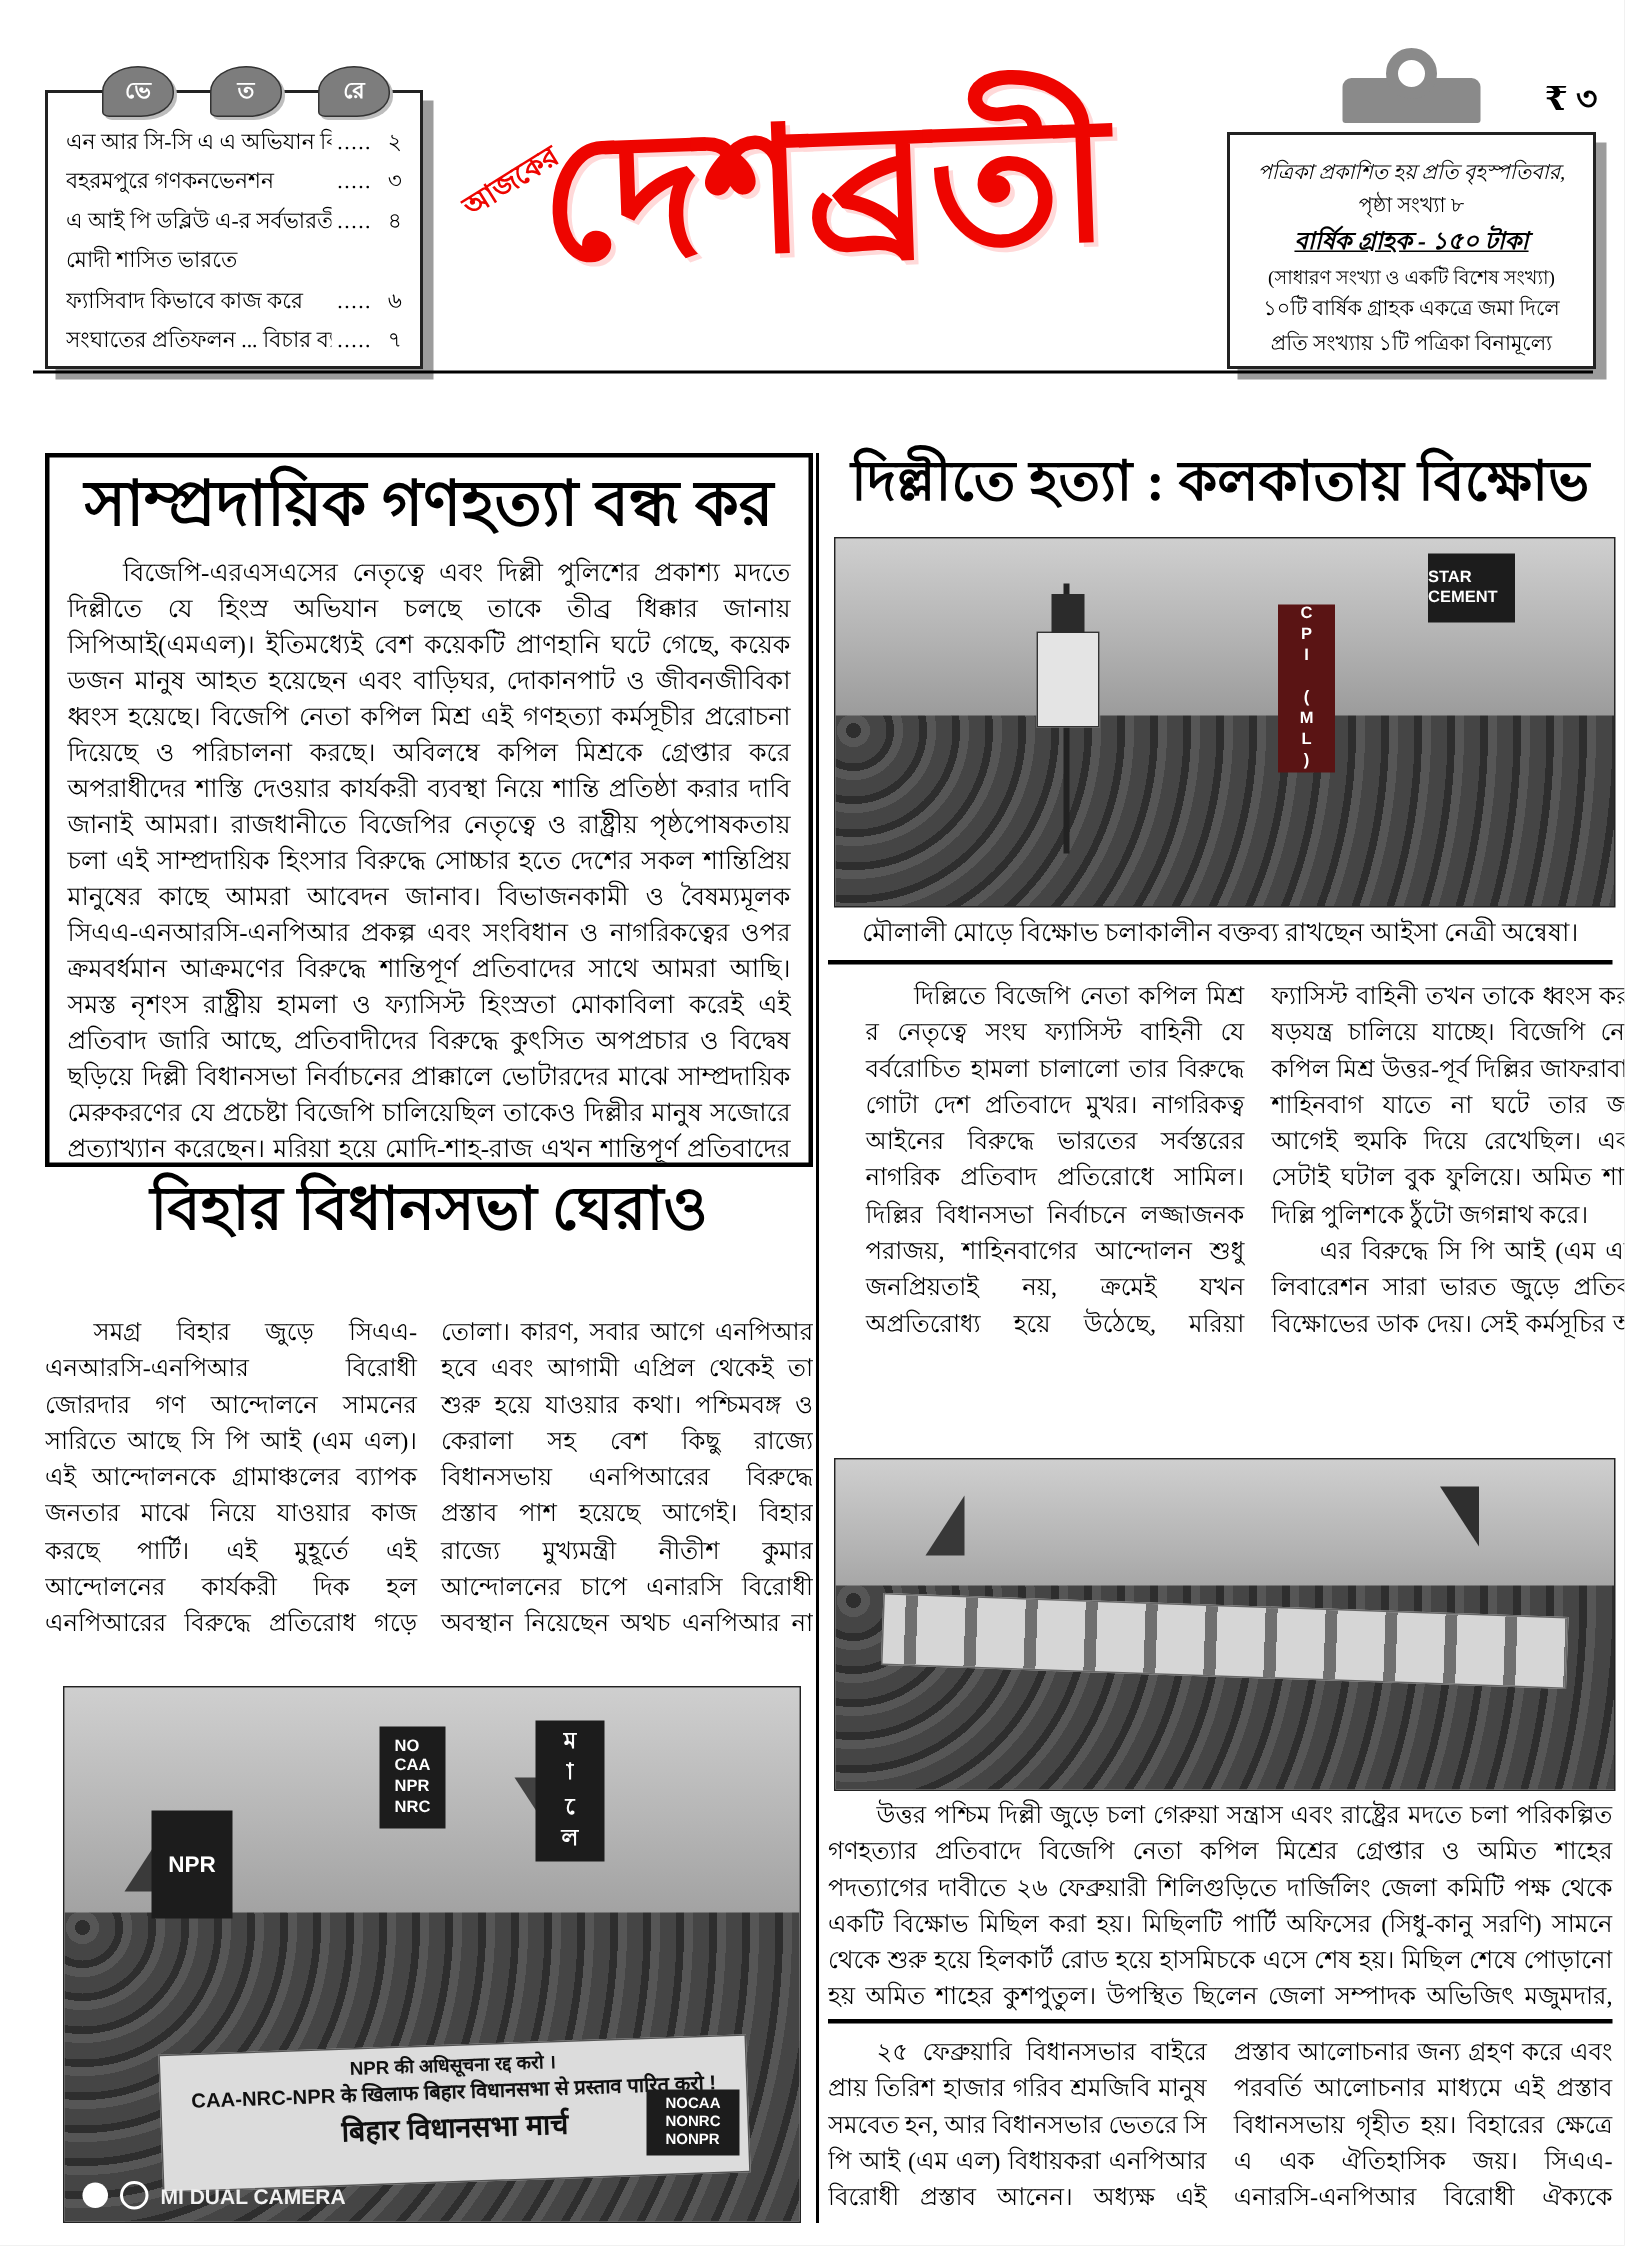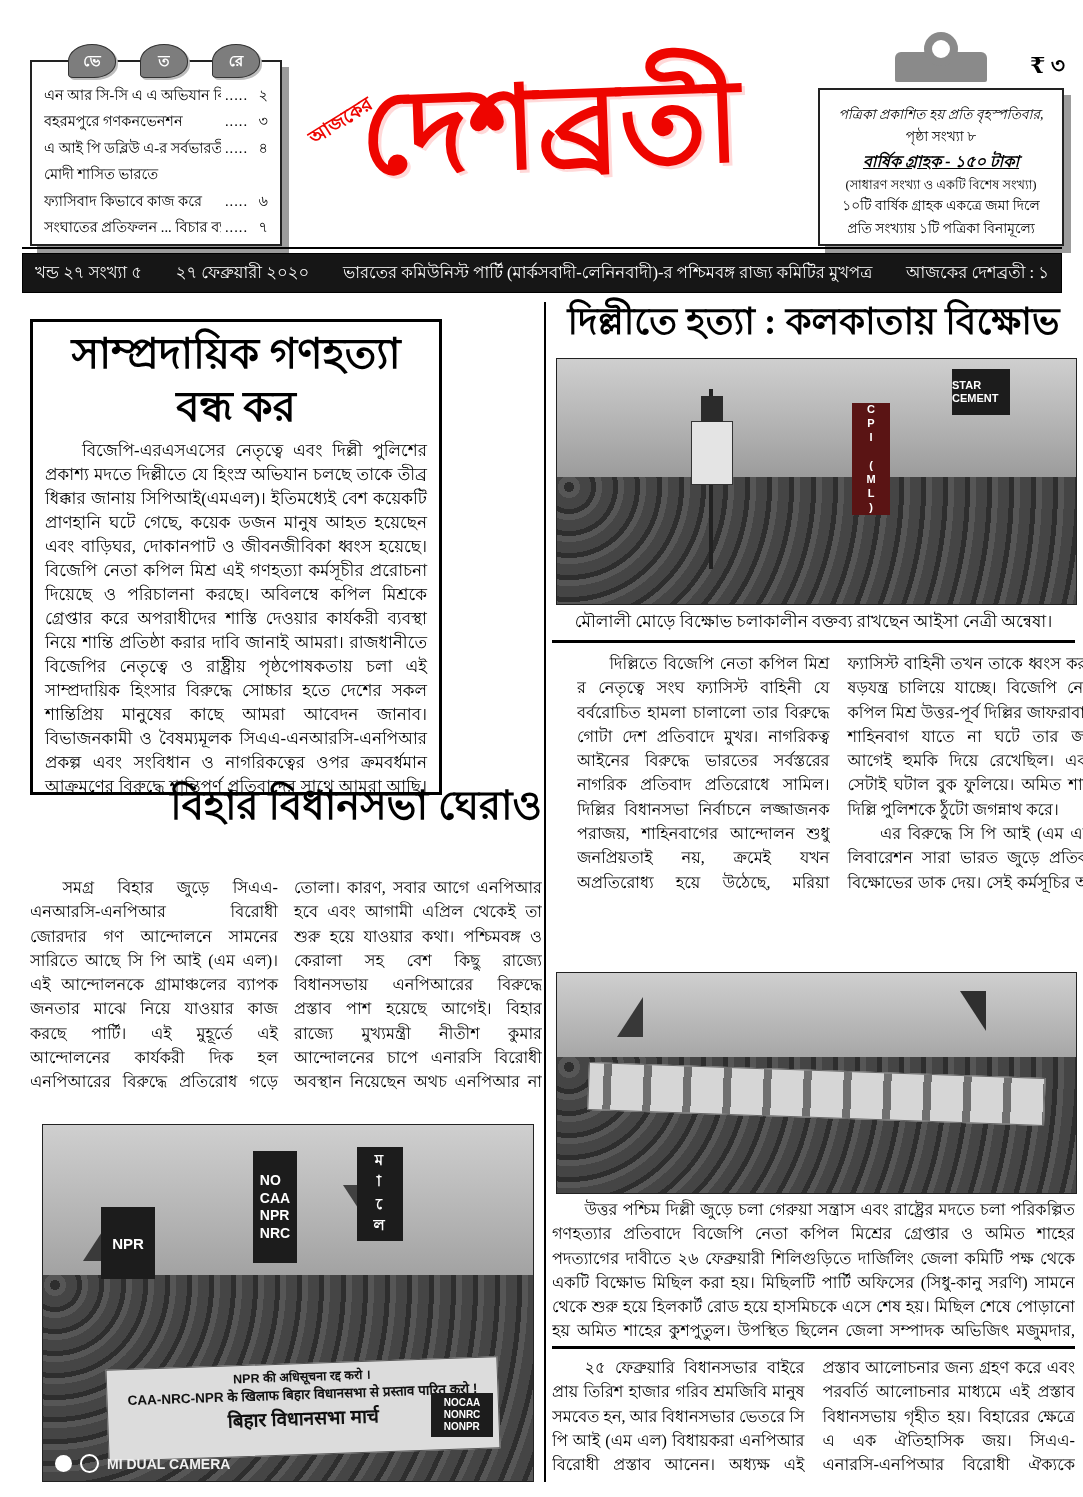--- a/index.html
+++ b/index.html
@@ -42,26 +42,26 @@
 
   
   .bar-rule{position:absolute;left:22px;top:247px;width:1040px;height:2px;background:#000;}
   .issuebar{position:absolute;left:22px;top:253px;width:1040px;height:40px;background:#161616;
             color:#fff;display:flex;align-items:center;justify-content:space-between;
             padding:0 12px;box-sizing:border-box;font-size:16.5px;border:1px solid #000;}
 
   
   .vdivider{position:absolute;left:544px;top:302px;width:2px;height:1180px;background:#000;}
 
-  .lead-box{position:absolute;left:30px;top:319px;width:412px;height:476px;border:3px solid #000;
+  .lead-box{position:absolute;left:30px;top:302px;width:512px;height:476px;border:3px solid #000;
             padding:4px 12px;box-sizing:border-box;overflow:hidden;}
   .lead-head{font-size:42px;font-weight:bold;text-align:center;line-height:1.25;margin:2px 0 6px 0;}
   .lead-body{font-size:16.8px;line-height:1.43;text-align:justify;text-indent:2.2em;margin:0;}
 
-  .bihar-head{position:absolute;left:30px;top:784px;width:512px;text-align:right;
+  .bihar-head{position:absolute;left:30px;top:784px;width:512px;text-align:center;
               font-size:40px;font-weight:bold;line-height:1.1;}
   .bihar-sub{position:absolute;left:30px;top:836px;width:512px;text-align:center;
              font-size:24px;font-weight:bold;line-height:1.2;}
   .bihar-cols{position:absolute;left:30px;top:876px;width:512px;height:242px;overflow:hidden;
               column-count:2;column-gap:16px;font-size:16.2px;line-height:1.5;text-align:justify;}
   .bihar-cols p{margin:0;text-indent:2em;}
 
   .delhi-head{position:absolute;left:552px;top:298px;width:523px;text-align:center;
               font-size:37px;font-weight:bold;line-height:1.3;}
   .caption{position:absolute;left:552px;top:608px;width:523px;text-align:center;font-size:17px;}
@@ -156,46 +156,40 @@
     <div class="clip"></div>
     <div class="info-line it">পত্রিকা প্রকাশিত হয় প্রতি বৃহস্পতিবার,</div>
     <div class="info-line">পৃষ্ঠা সংখ্যা ৮</div>
     <div class="info-line big">বার্ষিক গ্রাহক - ১৫০ টাকা</div>
     <div class="info-line small">(সাধারণ সংখ্যা ও একটি বিশেষ সংখ্যা)</div>
     <div class="info-line">১০টি বার্ষিক গ্রাহক একত্রে জমা দিলে</div>
     <div class="info-line">প্রতি সংখ্যায় ১টি পত্রিকা বিনামূল্যে</div>
   </div>
 
   <div class="bar-rule"></div>
-  <div class="issuebar">
-    <span>খন্ড ২৭ সংখ্যা ৫</span>
-    <span>২৭ ফেব্রুয়ারী ২০২০</span>
-    <span>ভারতের কমিউনিস্ট পার্টি (মার্কসবাদী-লেনিনবাদী)-র পশ্চিমবঙ্গ রাজ্য কমিটির মুখপত্র</span>
-    <span>আজকের দেশব্রতী : ১</span>
-  </div>
 
   <div class="vdivider"></div>
 
   <div class="lead-box">
     <div class="lead-head">সাম্প্রদায়িক গণহত্যা বন্ধ কর</div>
     <p class="lead-body">বিজেপি-এরএসএসের নেতৃত্বে এবং দিল্লী পুলিশের প্রকাশ্য মদতে দিল্লীতে যে হিংস্র অভিযান চলছে তাকে তীব্র ধিক্কার জানায় সিপিআই(এমএল)। ইতিমধ্যেই বেশ কয়েকটি প্রাণহানি ঘটে গেছে, কয়েক ডজন মানুষ আহত হয়েছেন এবং বাড়িঘর, দোকানপাট ও জীবনজীবিকা ধ্বংস হয়েছে। বিজেপি নেতা কপিল মিশ্র এই গণহত্যা কর্মসূচীর প্ররোচনা দিয়েছে ও পরিচালনা করছে। অবিলম্বে কপিল মিশ্রকে গ্রেপ্তার করে অপরাধীদের শাস্তি দেওয়ার কার্যকরী ব্যবস্থা নিয়ে শান্তি প্রতিষ্ঠা করার দাবি জানাই আমরা। রাজধানীতে বিজেপির নেতৃত্বে ও রাষ্ট্রীয় পৃষ্ঠপোষকতায় চলা এই সাম্প্রদায়িক হিংসার বিরুদ্ধে সোচ্চার হতে দেশের সকল শান্তিপ্রিয় মানুষের কাছে আমরা আবেদন জানাব। বিভাজনকামী ও বৈষম্যমূলক সিএএ-এনআরসি-এনপিআর প্রকল্প এবং সংবিধান ও নাগরিকত্বের ওপর ক্রমবর্ধমান আক্রমণের বিরুদ্ধে শান্তিপূর্ণ প্রতিবাদের সাথে আমরা আছি। সমস্ত নৃশংস রাষ্ট্রীয় হামলা ও ফ্যাসিস্ট হিংস্রতা মোকাবিলা করেই এই প্রতিবাদ জারি আছে, প্রতিবাদীদের বিরুদ্ধে কুৎসিত অপপ্রচার ও বিদ্বেষ ছড়িয়ে দিল্লী বিধানসভা নির্বাচনের প্রাক্কালে ভোটারদের মাঝে সাম্প্রদায়িক মেরুকরণের যে প্রচেষ্টা বিজেপি চালিয়েছিল তাকেও দিল্লীর মানুষ সজোরে প্রত্যাখ্যান করেছেন। মরিয়া হয়ে মোদি-শাহ-রাজ এখন শান্তিপূর্ণ প্রতিবাদের প্রাণশক্তিকে রক্তবন্যায় ডুবিয়ে দিতে চাইছে। যে কোনও মূল্যে এই অপচেষ্টাকে বানচাল করে দিতে হবে আমাদের। সিএএ-এনআরসি-এনপিআর বিরোধী প্রতিবাদকে আরও শক্তি, আরও শক্তিশালী হোক শান্তি সংহতি সুবিচারের লক্ষ্যে আমাদের ঐক্যবদ্ধ সংকল্প।</p>
 
   </div>
 
   <div class="bihar-head">বিহার বিধানসভা ঘেরাও</div>
   <div class="bihar-cols">
     <p>সমগ্র বিহার জুড়ে সিএএ-এনআরসি-এনপিআর বিরোধী জোরদার গণ আন্দোলনে সামনের সারিতে আছে সি পি আই (এম এল)। এই আন্দোলনকে গ্রামাঞ্চলের ব্যাপক জনতার মাঝে নিয়ে যাওয়ার কাজ করছে পার্টি। এই মুহূর্তে এই আন্দোলনের কার্যকরী দিক হল এনপিআরের বিরুদ্ধে প্রতিরোধ গড়ে তোলা। কারণ, সবার আগে এনপিআর হবে এবং আগামী এপ্রিল থেকেই তা শুরু হয়ে যাওয়ার কথা। পশ্চিমবঙ্গ ও কেরালা সহ বেশ কিছু রাজ্যে বিধানসভায় এনপিআরের বিরুদ্ধে প্রস্তাব পাশ হয়েছে আগেই। বিহার রাজ্যে মুখ্যমন্ত্রী নীতীশ কুমার আন্দোলনের চাপে এনারসি বিরোধী অবস্থান নিয়েছেন অথচ এনপিআর না করার কথা বলেনি। বিধানসভার এনপিআর না করার প্রস্তাব পাশ করাতে হবে - এই দাবি সামনে রেখে পার্টি বিধানসভা ঘেরাও কর্মসূচী গ্রহণ করে। ২৫ ফেব্রুয়ারির এই কর্মসূচীকে সামনে রেখে ব্যাপক প্রচারান্দোলন গড়ে উঠতে থাকে। অন্যান্য আন্দোলনকারী সংগঠনও প্রচার চালায়। চাপের মুখে ২৫ ফেব্রুয়ারির দুদিন আগে নীতীশ কুমার এনপিআর না করার মৌখিক বিবৃতি দেন। ২৫-এর পার্টি প্রোগ্রাম জারি থাকে বিধানসভায় প্রস্তাব পাশ করার দাবিতে।</p>
   </div>
 
   <div class="photo" style="left:42px;top:1124px;width:490px;height:356px;">
     <div class="crowd" style="height:58%;"></div>
     <div class="flag" style="left:40px;top:90px;border-width:0 0 46px 30px;border-color:transparent transparent #3a3a3a transparent;"></div>
     <div class="flag" style="left:300px;top:60px;border-width:0 30px 46px 0;border-color:transparent #414141 transparent transparent;"></div>
     <div class="sign" style="left:58px;top:82px;width:54px;height:72px;font-size:15px;">NPR</div>
-    <div class="sign pre" style="left:210px;top:26px;width:44px;height:112px;font-size:14px;line-height:1.25;">NO
+    <div class="sign pre" style="left:210px;top:26px;width:44px;height:68px;font-size:11px;line-height:1.25;">NO
 CAA
 NPR
 NRC</div>
     <div class="sign" style="right:130px;top:22px;width:46px;height:94px;font-size:15px;">
         <span class="vert">মালে</span>
       </div>
     <div class="banner" style="left:64px;right:34px;bottom:26px;height:92px;">
       <div class="b1">NPR की अधिसूचना रद्द करो ।</div>
       <div class="b2">CAA-NRC-NPR के खिलाफ बिहार विधानसभा से प्रस्ताव पारित करो !</div>
       <div class="b3">बिहार विधानसभा मार्च</div>

